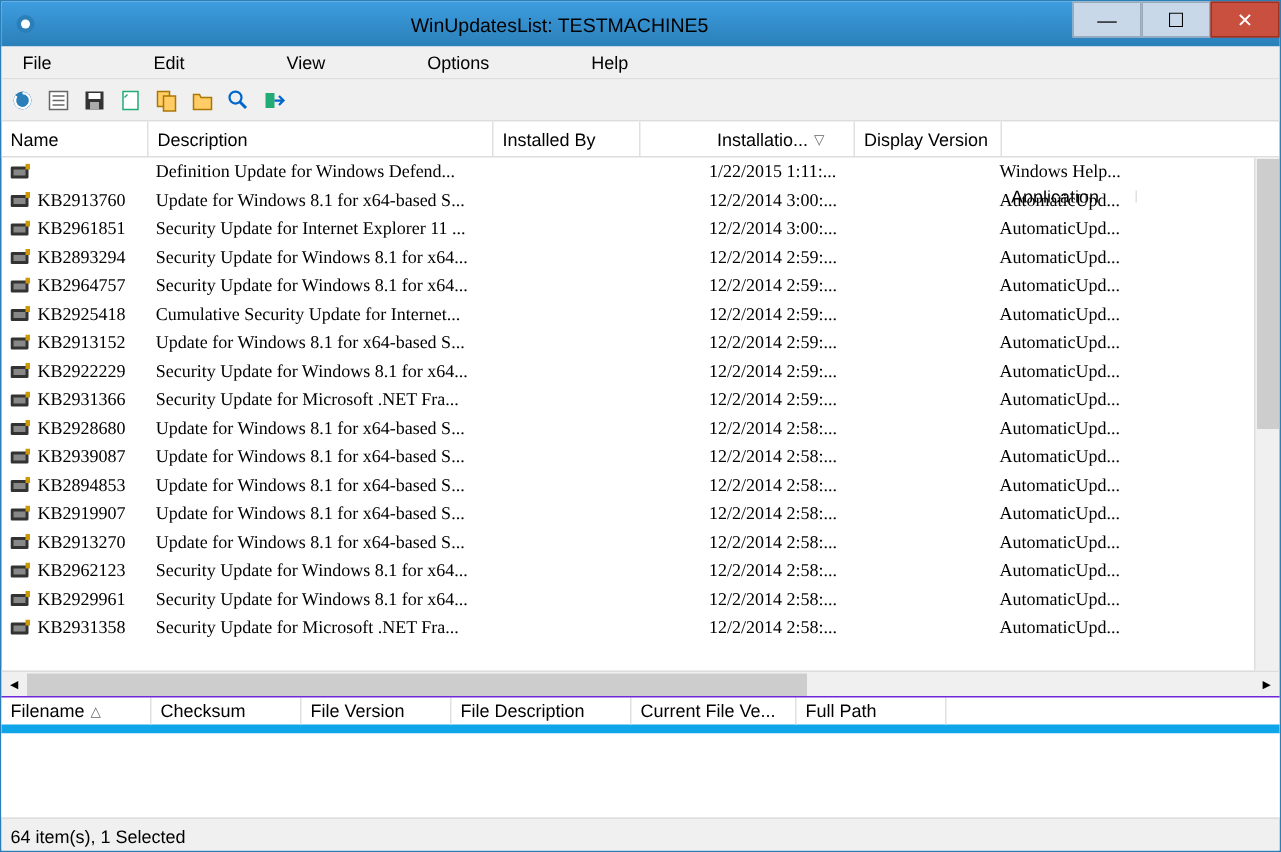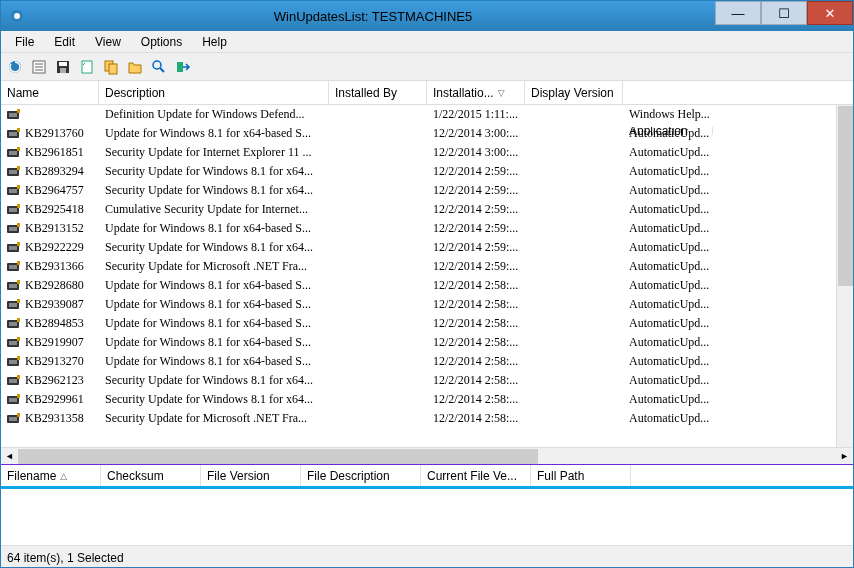--- a/index.html
+++ b/index.html
@@ -5,47 +5,47 @@
 * { box-sizing: border-box; margin: 0; padding: 0; }
 body { font-family: 'Segoe UI', Tahoma, sans-serif; font-size: 12px; overflow: hidden; }
 .window { width: 854px; height: 568px; border: 1px solid #2a7fb8; background: #fff; display: flex; flex-direction: column; position: relative; }
 .titlebar { height: 30px; background: linear-gradient(#3e9de0, #2a7fb8); display: flex; align-items: center; padding: 0 0 0 8px; color: #000; }
 .titlebar-icon { width: 16px; height: 16px; margin-right: 6px; }
 .titlebar-text { flex: 1; text-align: center; font-size: 13px; color: #000; }
 .window-controls { display: flex; height: 100%; }
 .win-btn { width: 46px; height: 24px; display: flex; align-items: center; justify-content: center; font-size: 13px; cursor: pointer; }
 .win-btn.min, .win-btn.max { background: #c8d8e8; border: 1px solid #9ab; margin-top: 0; }
 .win-btn.close { background: #c94f3e; color: #fff; border: 1px solid #a03020; }
-.menubar { height: 22px; background: #f0f0f0; display: flex; align-items: center; padding: 0 4px; border-bottom: 1px solid #ddd; }
+.menubar { height: 22px; background: #f0f0f0; display: flex; align-items: center; padding: 0 4px; border-bottom: 1px solid #ddd; gap: 48px; }
 .menu-item { padding: 2px 10px; cursor: pointer; }
 .toolbar { height: 28px; background: #f0f0f0; display: flex; align-items: center; padding: 0 4px; gap: 4px; border-bottom: 1px solid #ddd; }
 .tool-btn { width: 20px; height: 20px; display: flex; align-items: center; justify-content: center; cursor: pointer; }
 .main-list { flex: 1; overflow: hidden; display: flex; flex-direction: column; border-bottom: 1px solid #6d28d9; position: relative; }
 .list-header { height: 24px; background: #fff; display: flex; border-bottom: 1px solid #ddd; }
 .list-header-cell { border-right: 1px solid #e0e0e0; padding: 4px 6px; font-size: 12px; display: flex; align-items: center; overflow: hidden; white-space: nowrap; cursor: pointer; }
 .sort-arrow { margin-left: 4px; font-size: 9px; color: #666; }
 .list-body { flex: 1; overflow: hidden; position: relative; }
 .list-rows { overflow: hidden; }
 .list-row { height: 19px; display: flex; align-items: center; cursor: pointer; font-family: Liberation Serif, serif; }
 .list-cell { padding: 0 6px; overflow: hidden; white-space: nowrap; text-overflow: ellipsis; font-size: 12px; display: flex; align-items: center; }
 .row-icon { width: 14px; height: 12px; margin-right: 4px; display: inline-block; flex-shrink: 0; }
 .vscroll { position: absolute; right: 0; top: 0; bottom: 0; width: 17px; background: #f0f0f0; border-left: 1px solid #ddd; }
 .vscroll-thumb { background: #cdcdcd; width: 15px; margin: 1px; height: 180px; position: absolute; top: 0; }
 .hscroll { height: 17px; background: #f0f0f0; border-top: 1px solid #ddd; display: flex; align-items: center; }
 .hscroll-arrow { width: 17px; height: 17px; display: flex; align-items: center; justify-content: center; font-size: 9px; cursor: pointer; }
 .hscroll-track { flex: 1; height: 15px; position: relative; }
 .hscroll-thumb { background: #cdcdcd; height: 15px; width: 520px; position: absolute; left: 0; }
 .detail-pane { height: 80px; background: #fff; display: flex; flex-direction: column; }
-.detail-header { height: 24px; display: flex; border-bottom: 3px solid #0ea5e9; }
+.detail-header { height: 24px; display: flex; border-bottom: 6px solid #0ea5e9; }
 .detail-body { flex: 1; background: #fff; }
 .statusbar { height: 22px; background: #f0f0f0; border-top: 1px solid #ddd; padding: 2px 6px; display: flex; align-items: flex-end; font-size: 12px; }
 .col-name { width: 98px; }
 .col-desc { width: 230px; }
 .col-inst { width: 98px; }
-.col-date { width: 98px; }
+.col-date { width: 98px; margin-left: 45px; }
 .col-disp { width: 98px; }
 .col-type { width: 105px; }
 .col-app { width: 90px; margin-top: 46px; }
 .dcol-fn { width: 100px; }
 .dcol-cs { width: 100px; }
 .dcol-fv { width: 100px; }
 .dcol-fd { width: 120px; }
 .dcol-cv { width: 110px; text-align: right; }
 .dcol-fp { width: 100px; }
 </style>

